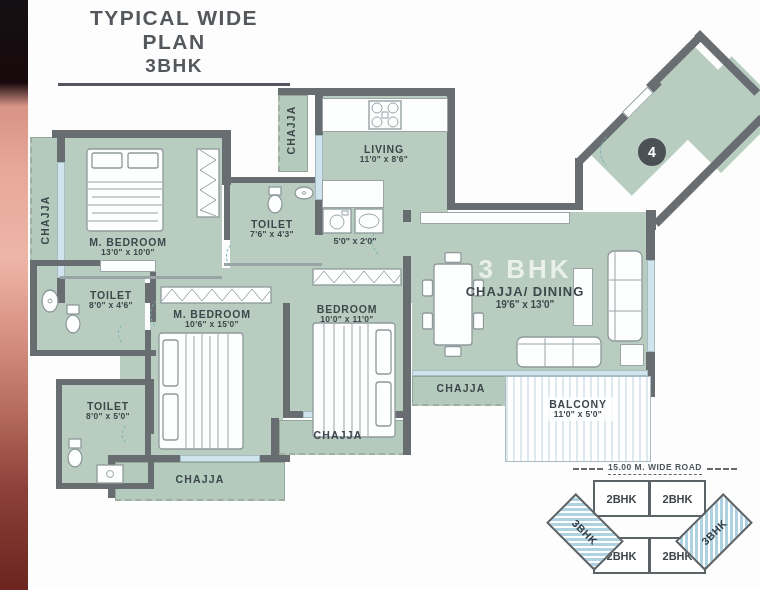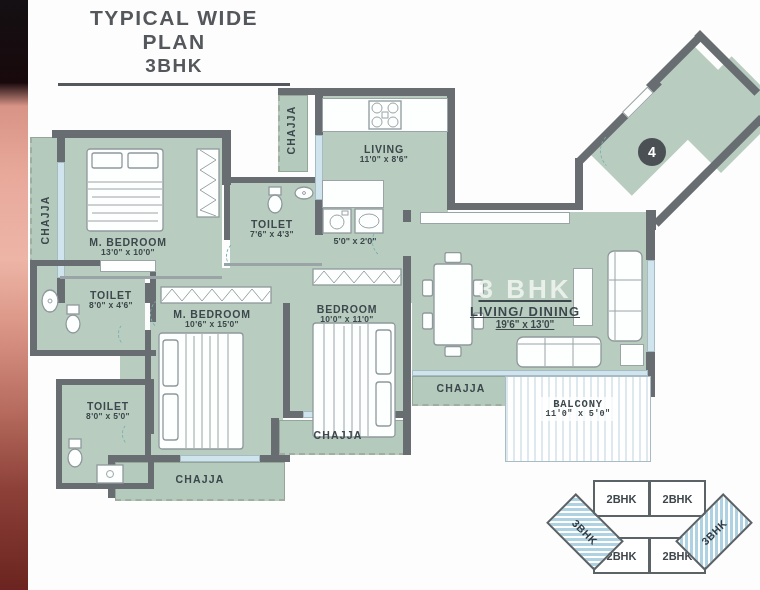--- a/index.html
+++ b/index.html
@@ -243,21 +243,21 @@
   </svg>
   <svg class="abs" style="left:66px;top:438px;" width="18" height="30" viewBox="0 0 18 30">
     <rect class="furn" x="3" y="1" width="12" height="9"></rect>
       <ellipse class="furn" cx="9" cy="20" rx="7" ry="9"></ellipse>
   </svg>
   <svg class="abs" style="left:96px;top:464px;" width="28" height="20" viewBox="0 0 28 20">
     <rect class="furn" x="1" y="1" width="26" height="18"></rect>
       <circle class="furn-line" cx="14" cy="10" r="3.5"></circle>
   </svg>
 
-  <div id="balcony" class="abs" style="left:505px;top:376px;width:146px;height:86px;text-align:center;padding-top:20px;box-sizing:border-box;font-family:Liberation Mono, monospace;">
+  <div id="balcony" class="abs" style="left:505px;top:376px;width:146px;height:86px;text-align:center;padding-top:20px;box-sizing:border-box;">
     <div class="room-label">
       <div class="rname">BALCONY</div>
       <div class="rdims">11'0" x 5'0"</div>
     </div>
   </div>
 
   <div class="abs room-label" style="left:68px;top:236px;width:120px;">
     <div class="rname">M. BEDROOM</div>
     <div class="rdims">13'0" x 10'0"</div>
   </div>
@@ -280,34 +280,39 @@
   <div class="abs room-label" style="left:287px;top:303px;width:120px;">
     <div class="rname">BEDROOM</div>
     <div class="rdims">10'0" x 11'0"</div>
   </div>
   <div class="abs room-label" style="left:58px;top:400px;width:100px;">
     <div class="rname">TOILET</div>
     <div class="rdims">8'0" x 5'0"</div>
   </div>
   <div class="abs dims-only" style="left:310px;top:236px;width:90px;">5'0" x 2'0"</div>
 
-  <div id="living-label" class="abs" style="left:445px;top:276px;width:160px;text-decoration:underline;">
+  <div id="living-label" class="abs" style="left:445px;top:256px;width:160px;">
     <div class="big">3 BHK</div>
-    <div class="rname">LIVING/ DINING</div>
+    <div class="rname">CHAJJA/ DINING</div>
     <div class="rdims">19'6" x 13'0"</div>
   </div>
 
   <div class="abs chajja-label vlabel" style="left:5px;top:214px;width:80px;">CHAJJA</div>
   <div class="abs chajja-label vlabel" style="left:251px;top:124px;width:80px;">CHAJJA</div>
   <div class="abs chajja-label" style="left:411px;top:382px;width:100px;">CHAJJA</div>
   <div class="abs chajja-label" style="left:288px;top:429px;width:100px;">CHAJJA</div>
   <div class="abs chajja-label" style="left:150px;top:473px;width:100px;">CHAJJA</div>
 
 
   <div id="keyplan" class="abs">
+    <div id="road-label">
+      <span class="dash"></span>
+      <span class="txt">15.00 M. WIDE ROAD</span>
+      <span class="dash"></span>
+    </div>
     <div class="kp-cell" style="left:48px;top:24px;">2BHK</div>
     <div class="kp-cell" style="left:104px;top:24px;">2BHK</div>
     <div class="kp-cell" style="left:48px;top:81px;">2BHK</div>
     <div class="kp-cell" style="left:104px;top:81px;">2BHK</div>
     <div class="kp-wing" style="left:6px;top:55px;transform:rotate(45deg);">3BHK</div>
     <div class="kp-wing" style="left:135px;top:55px;transform:rotate(-45deg);">3BHK</div>
   </div>
 
 </div>
 

